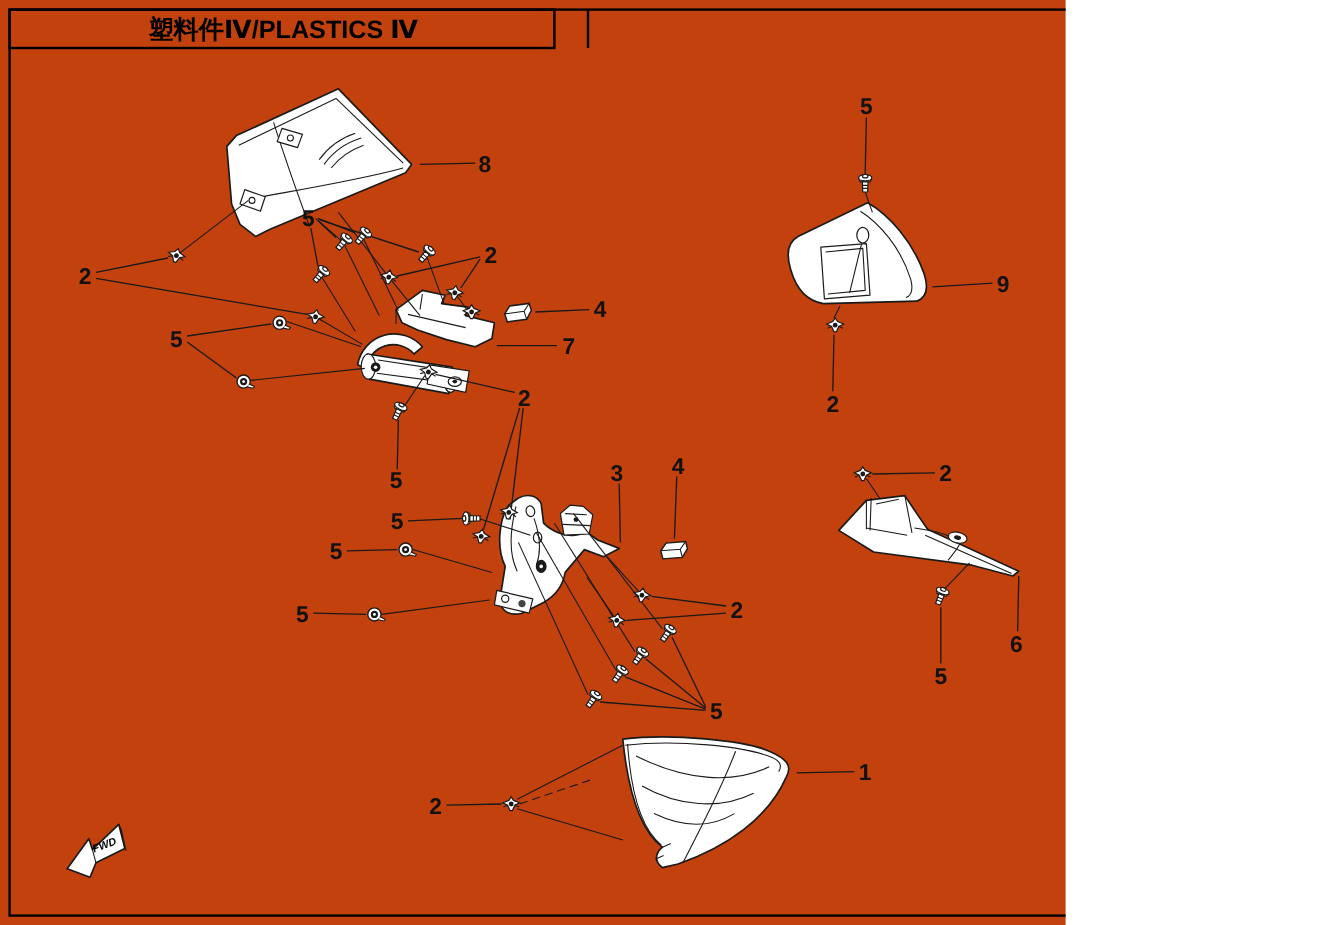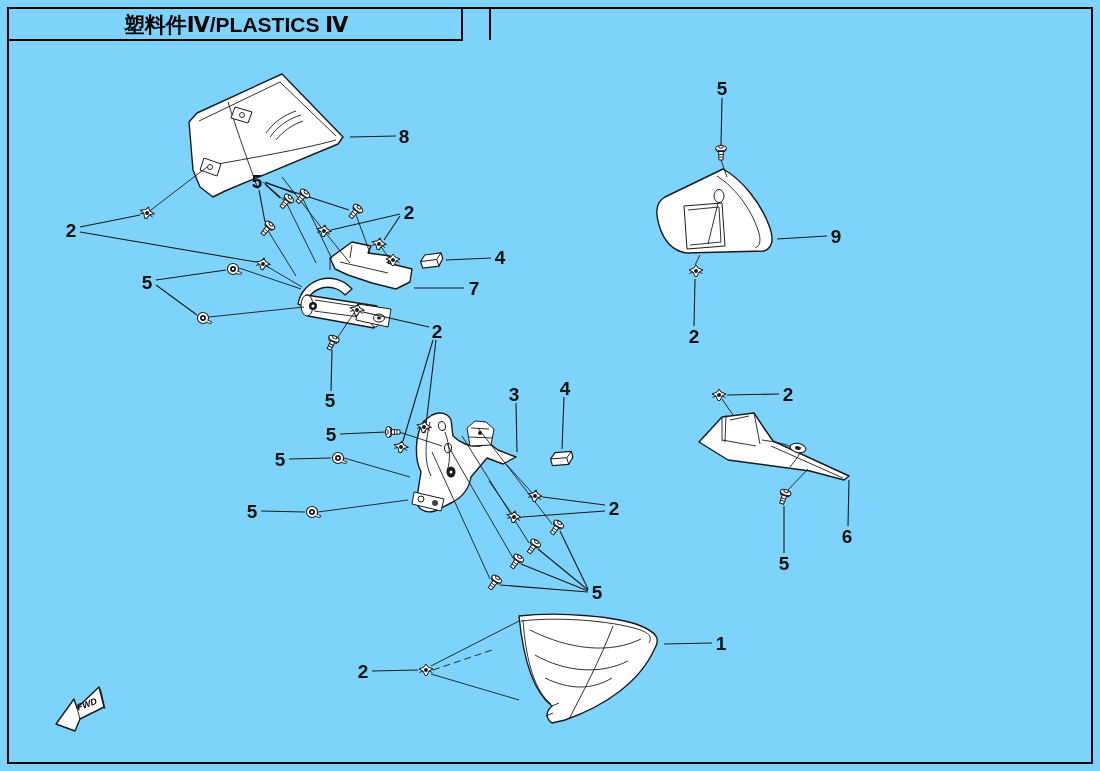--- a/index.html
+++ b/index.html
@@ -1,16 +1,16 @@
 <!DOCTYPE html>
 <html><head>
 <meta charset="utf-8">
 <style>
   html,body{margin:0;padding:0;background:#ffffff;}
-  #page{position:relative;width:1100px;height:771px;background:#7dd3fc;overflow:hidden;}
+  #page{position:relative;width:888px;height:771px;background:#c2410c;overflow:hidden;}
   svg{position:absolute;left:0;top:0;}
   .p  {fill:#fff;stroke:#1a1a1a;stroke-width:1.4;stroke-linejoin:round;}
   .pw {fill:#fff;stroke:#1a1a1a;stroke-width:1;stroke-linejoin:round;}
   .d  {fill:none;stroke:#1a1a1a;stroke-width:0.9;stroke-linejoin:round;}
   .db {fill:#1a1a1a;stroke:none;}
   .db2{fill:#444;stroke:none;}
   .border{fill:none;stroke:#000;stroke-width:2;}
   .leader{stroke:#1a1a1a;stroke-width:1.1;fill:none;}
   .conn{stroke:#1a1a1a;stroke-width:0.9;fill:none;}
   .dash{stroke-dasharray:7 4;}

